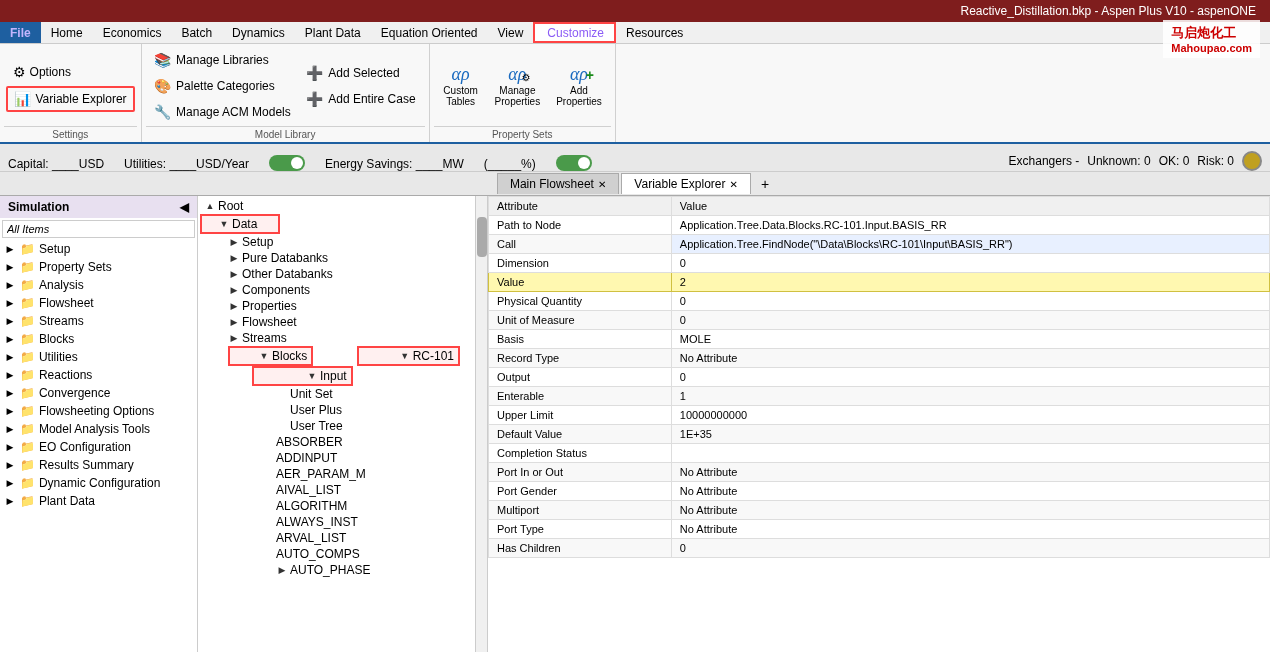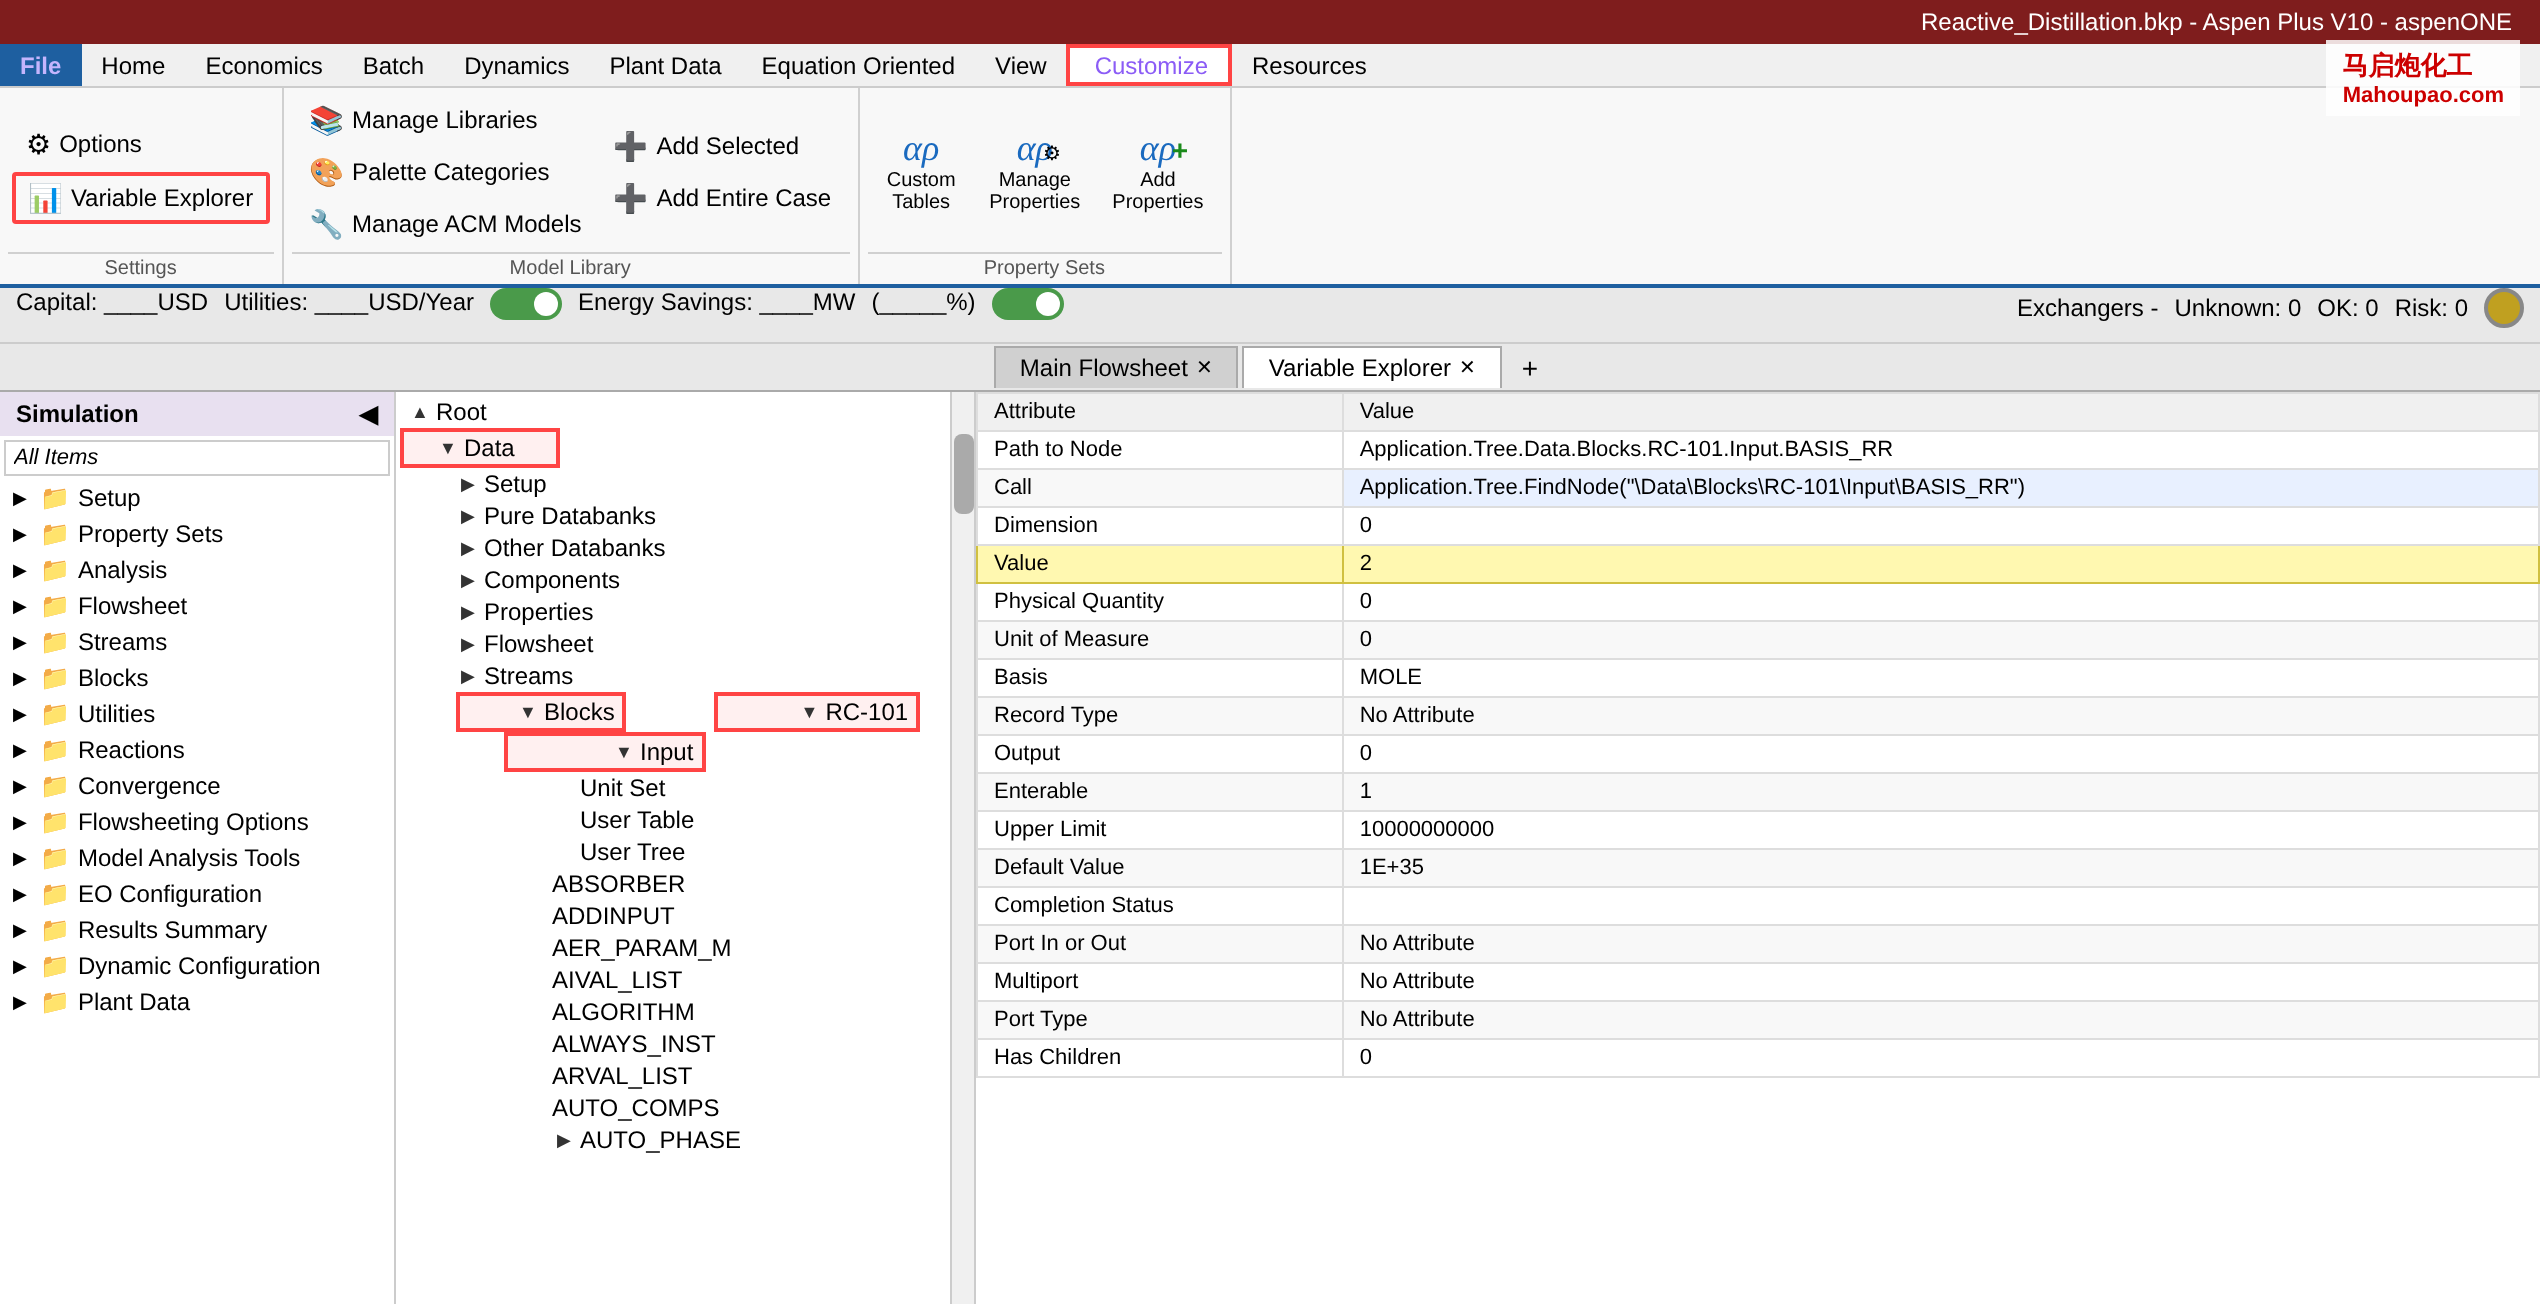--- a/index.html
+++ b/index.html
@@ -103,23 +103,23 @@
       border: 2px solid #ff4444;
       color: #8b5cf6;
       padding-left: 12px;
     }
 
     
     .status-bar {
       background: #e8e8e8;
       height: 28px;
       display: flex;
-      align-items: flex-start;
+      align-items: flex-end;
       padding: 0 8px;
-      gap: 8px;
+      gap: 20px;
       border-bottom: 1px solid #ccc;
       font-size: 11px;
     }
     .toggle-btn {
       width: 36px; height: 16px;
       background: #4a9a4a;
       border-radius: 8px;
       cursor: pointer;
       position: relative;
       display: inline-block;
@@ -564,21 +564,21 @@
           <span class="vtree-expand">▼</span>
           <span>Input</span>
         </div>
 
         <div class="vtree-item vtree-indent5" style="padding-left:76px;">
           <span class="vtree-expand"></span>
           <span>Unit Set</span>
         </div>
         <div class="vtree-item vtree-indent5" style="padding-left:76px;">
           <span class="vtree-expand"></span>
-          <span>User Table</span>
+          <span>User Plus</span>
         </div>
         <div class="vtree-item vtree-indent5" style="padding-left:76px;">
           <span class="vtree-expand"></span>
           <span>User Tree</span>
         </div>
         <div class="vtree-item vtree-indent5" style="padding-left:76px;">
           <span>ABSORBER</span>
         </div>
         <div class="vtree-item vtree-indent5" style="padding-left:76px;">
           <span>ADDINPUT</span>
@@ -669,20 +669,24 @@
           <tr>
             <td>Default Value</td>
             <td>1E+35</td>
           </tr>
           <tr>
             <td>Completion Status</td>
             <td></td>
           </tr>
           <tr>
             <td>Port In or Out</td>
+            <td>No Attribute</td>
+          </tr>
+          <tr>
+            <td>Port Gender</td>
             <td>No Attribute</td>
           </tr>
           <tr>
             <td>Multiport</td>
             <td>No Attribute</td>
           </tr>
           <tr>
             <td>Port Type</td>
             <td>No Attribute</td>
           </tr>

